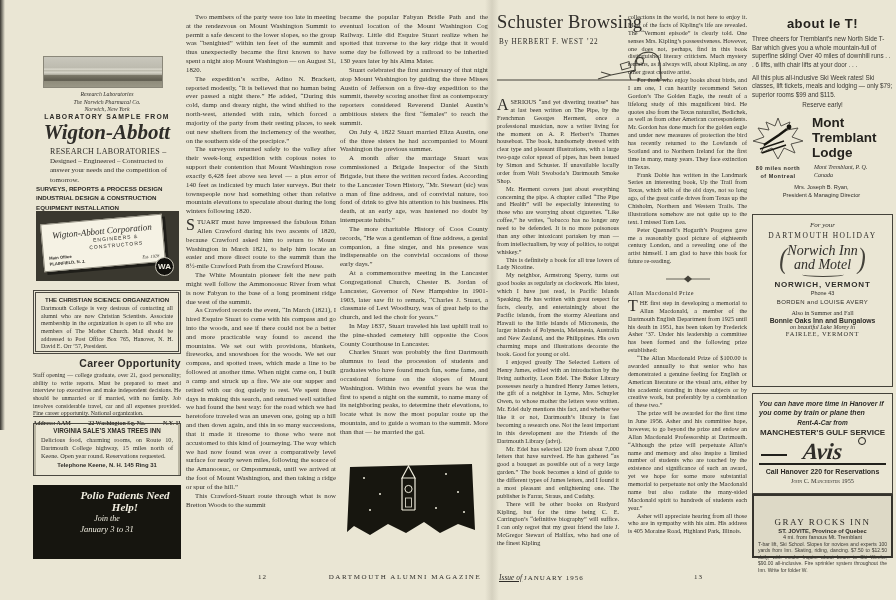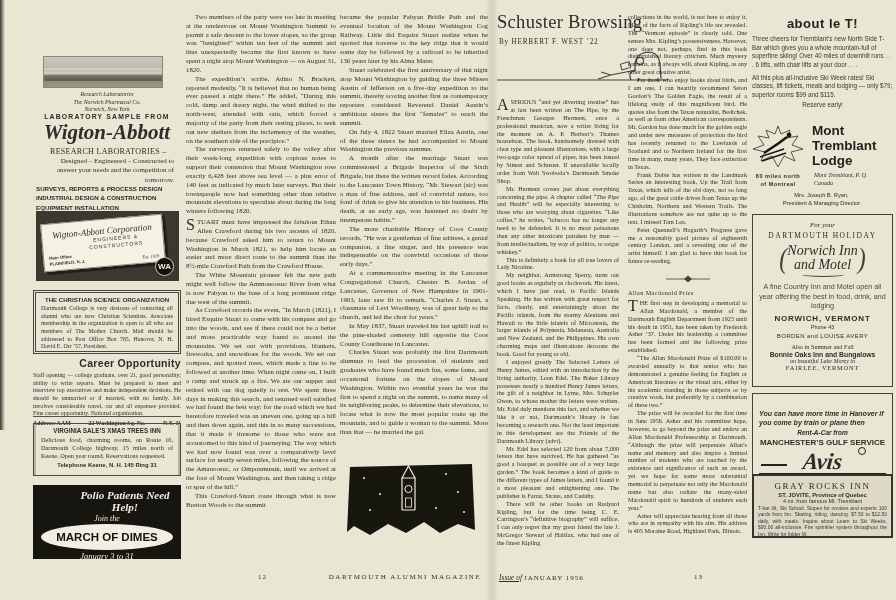--- a/index.html
+++ b/index.html
@@ -51,21 +51,21 @@
     background:
       linear-gradient(180deg,#c9c7bc 0%,#bdbbaf 36%,#d8d6ca 40%,#cfcdc0 44%,#9b9889 47%,
         #e0ded2 49%,#b7b5a8 58%,#7b7869 61%,#5e5b4e 78%,#8f8c7b 81%,#9a9786 100%); }
   #wigton-caption { left:33px; top:91px; width:148px; text-align:center;
     font-size:5.8px; font-style:italic; line-height:1.3; }
   #wigton-kicker { left:33px; top:113px; width:148px; text-align:center;
     font-size:6.8px; font-weight:bold; letter-spacing:1.2px; }
   #wigton-brand { left:33px; top:120px; width:148px; text-align:center;
     font-size:21px; font-style:italic; font-weight:bold; }
   #wigton-research { left:50px; top:147px; font-size:8px; letter-spacing:.3px; }
-  #wigton-tag { left:50px; top:157px; width:124px; font-size:7px; line-height:1.35;text-align:right; }
+  #wigton-tag { left:50px; top:157px; width:124px; font-size:7px; line-height:1.35; }
   #wigton-services { left:36px; top:184px; font-size:6.2px; font-weight:bold; line-height:1.5; }
   #wigton-panel { left:36px; top:211px; width:143px; height:70px; background:#3a382f; }
   #wigton-card { position:absolute; left:6px; top:8px; width:122px; height:48px;
     transform:rotate(-5deg); background:#f5f2e4; border:1px solid #8a877a;
     box-shadow:3px 3px 0 rgba(10,10,8,.55); text-align:center; padding-top:6px; }
   .card-name { font-size:9px; font-style:italic; }
   .card-sub { font-size:5px; letter-spacing:1px; line-height:1.3; margin-left:26px; }
   .card-office { position:absolute; left:5px; bottom:3px; font-size:4.2px; font-weight:bold;
     text-align:left; line-height:1.4; }
   .card-est { position:absolute; right:5px; bottom:3px; font-size:4.5px; font-style:italic; }
@@ -103,21 +103,21 @@
   .m-dates { font-size:8.5px; font-style:italic; margin-top:1px; }
 
   
   #vive { left:752px; top:16px; width:141px; font-family:"Liberation Sans",sans-serif;
     color:#3a3833; }
   .vive-title { text-align:center; font-weight:bold; font-size:13px; color:#25231e;
     letter-spacing:.5px; }
   .vive-p { font-size:6.3px; line-height:1.38; margin-top:4px; }
   .vive-reserve { text-align:center; font-size:6.3px; margin-top:1px; }
 
-  #tremblant { left:750px; top:124px; width:143px; height:84px; }
+  #tremblant { left:750px; top:116px; width:143px; height:84px; }
   #tremblant-logo { position:absolute; left:0; top:0; }
   .t-miles { position:absolute; left:2px; top:48px; width:52px; text-align:center;
     font:bold 5.5px "Liberation Sans",sans-serif; line-height:1.5; letter-spacing:.5px; }
   .t-name { position:absolute; left:62px; top:0; font:bold 13.5px "Liberation Sans",sans-serif;
     line-height:1.1; color:#25231e; }
   .t-loc { position:absolute; left:64px; top:47px; font-size:6px; font-style:italic;
     line-height:1.4; }
   .t-mgr { position:absolute; left:0; top:68px; width:143px; text-align:center;
     font-size:5.7px; font-family:"Liberation Sans",sans-serif; line-height:1.4; }
 
@@ -136,38 +136,38 @@
   .n-city { margin-top:3px; font:bold 8px "Liberation Sans",sans-serif; letter-spacing:.8px; }
   .n-phone { font-size:5.5px; font-family:"Liberation Sans",sans-serif; margin-top:1px; }
   .n-owners { margin-top:3px; font-size:6px; font-family:"Liberation Sans",sans-serif;
     letter-spacing:.4px; }
   .n-also { margin-top:4px; font-size:6.2px; }
   .n-bonnie { font:bold 6.8px "Liberation Sans",sans-serif; margin-top:1px; }
   .n-lake { font-size:6px; font-style:italic; }
   .n-fairlee { font-size:6.4px; letter-spacing:.8px; }
 
   #avis { left:752px; top:393px; width:141px; height:101px; border:1.5px solid #44423a;
-    padding:15px 6px 0; }
+    padding:5px 6px 0; }
   .a-lead { font:bold italic 7px "Liberation Sans",sans-serif; line-height:1.35; }
   .a-rent { text-align:center; font:bold italic 6.5px "Liberation Sans",sans-serif;
     margin-top:1px; }
   .a-service { text-align:center; font:bold 8px "Liberation Sans",sans-serif; margin-top:2px; }
   .a-logo { position:relative; height:27px; margin-top:1px; border-bottom:2px solid #22211c;
     display:flex; align-items:flex-end; justify-content:center; }
   .a-logo-text { font:bold italic 23px "Liberation Serif",serif; transform:skewX(-6deg);
     line-height:.95; }
   .a-globe { position:absolute; right:20px; top:-1px; width:8px; height:8px;
     border:1.5px solid #22211c; border-radius:50%; }
   .a-line { position:absolute; left:2px; bottom:7px; width:26px; height:2px;
     background:#22211c; }
   .a-call { text-align:center; font:bold 7px "Liberation Sans",sans-serif; margin-top:3px; }
   .a-owner { text-align:center; font-size:6.2px; margin-top:2px; font-variant:small-caps; }
 
-  #grayrocks { left:752px; top:474px; width:141px; height:64px; border:2px solid #35332c;
-    background:#ddd9c6; padding:5px 4px; text-align:center; }
+  #grayrocks { left:752px; top:494px; width:141px; height:64px; border:2px solid #35332c;
+    background:#ddd9c6; padding:21px 4px; text-align:center; }
   .g-title { font-size:9px; letter-spacing:1.5px; }
   .g-line1 { font:bold 5.8px "Liberation Sans",sans-serif; margin-top:1px; }
   .g-line2 { font-size:5.5px; font-family:"Liberation Sans",sans-serif; }
   .g-body { margin-top:1px; font-size:5px; line-height:1.28; text-align:justify;
     font-family:"Liberation Sans",sans-serif; color:#3a3833; }
 </style>
 </head>
 <body>
 
 <div class="abs" id="scan-edge"></div>
@@ -220,21 +220,20 @@
 
 <div class="abs" id="virginia">
   <div class="v-title sans">VIRGINIA SALE’S XMAS TREES INN</div>
   <div class="v-body">Delicious food, charming rooms, on Route 10, Dartmouth College highway, 15 miles north of Keene. Open year round. Reservations requested.</div>
   <div class="v-phone sans">Telephone Keene, N. H. 145 Ring 31</div>
 </div>
 
 <div class="abs" id="march">
   <div class="m-title">Polio Patients Need Help!</div>
   <div class="m-join">Join the</div>
-  <div class="m-oval">MARCH OF DIMES</div>
   <div class="m-dates">January 3 to 31</div>
 </div>
 
 <div class="abs col" id="left-col1">
   <p>Two members of the party were too late in meeting at the rendezvous on Mount Washington Summit to permit a safe descent to the lower slopes, so the group was “benighted” within ten feet of the summit and thus unexpectedly became the first known to have spent a night atop Mount Washington — on August 31, 1820.</p>
   <p>The expedition’s scribe, Adino N. Brackett, reported modestly, “It is believed that no human being ever passed a night there.” He added, “During this cold, damp and dreary night, the wind shifted to the north-west, attended with rain, which forced a majority of the party from their resting places, to seek out new shelters from the inclemency of the weather, on the southern side of the precipice.”</p>
   <p>The surveyors returned safely to the valley after their week-long expedition with copious notes to support their contention that Mount Washington rose exactly 6,428 feet above sea level — a plus error of 140 feet as indicated by much later surveys. But their townspeople now had something other than relative mountain elevations to speculate about during the long winters following 1820.</p>
   <p class="dc"><span class="dropcap">S</span><span>TUART must have impressed the fabulous Ethan Allen Crawford during his two ascents of 1820, because Crawford asked him to return to Mount Washington in March 1821, to help him locate an easier and more direct route to the summit than the 8½-mile Crawford Path from the Crawford House.</span></p>
   <p>The White Mountain pioneer felt the new path might well follow the Ammonoosuc River from what is now Fabyan to the base of a long prominent ridge due west of the summit.</p>
   <p>As Crawford records the event, “In March (1821), I hired Esquire Stuart to come with his compass and go into the woods, and see if there could not be a better and more practicable way found to ascend the mountains. We set out with provisions, blankets, fireworks, and snowshoes for the woods. We set our compass, and spotted trees, which made a line to be followed at another time. When night came on, I built a camp and struck up a fire. We ate our supper and retired with our dog quietly to rest. We spent three days in making this search, and returned well satisfied we had found the best way: for the road which we had heretofore traveled was an uneven one, going up a hill and then down again, and this in so many successions, that it made it tiresome to those who were not accustomed to this kind of journeying. The way which we had now found was over a comparatively level surface for nearly seven miles, following the source of the Amanoosuc, or Omponmusuk, until we arrived at the foot of Mount Washington, and then taking a ridge or spur of the hill.”</p>
@@ -351,21 +350,20 @@
   </div>
 </div>
 
 <div class="abs" id="norwich">
   <div class="n-for">For your</div>
   <div class="n-holiday">DARTMOUTH HOLIDAY</div>
   <div class="n-script">
     <span class="n-paren">(</span><span class="inner"><span>Norwich Inn</span><br><span>and Motel</span></span><span class="n-paren">)</span>
   </div>
   <div class="n-underswirl"></div>
-  <div class="n-body">A fine Country Inn and Motel open all year offering the best in food, drink, and lodging</div>
   <div class="n-city">NORWICH, VERMONT</div>
   <div class="n-phone">Phone 43</div>
   <div class="n-owners">BORDEN and LOUISE AVERY</div>
   <div class="n-also">Also in Summer and Fall</div>
   <div class="n-bonnie">Bonnie Oaks Inn and Bungalows</div>
   <div class="n-lake">on beautiful Lake Morey in</div>
   <div class="n-fairlee">FAIRLEE, VERMONT</div>
 </div>
 
 <div class="abs" id="avis">

